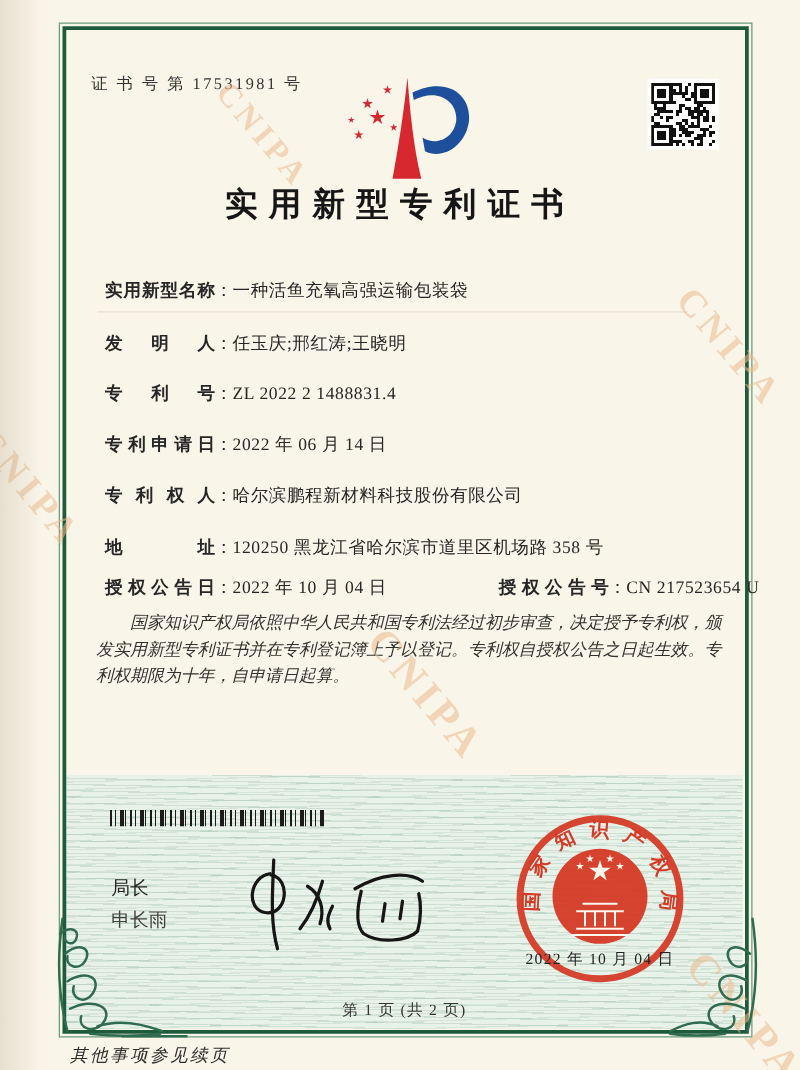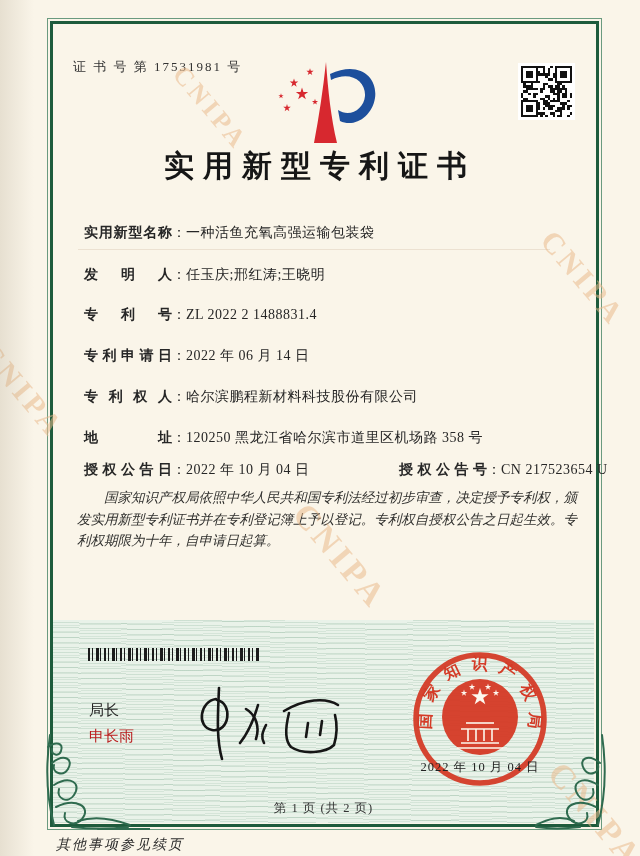--- a/index.html
+++ b/index.html
@@ -23,37 +23,37 @@
   }
   
   .wm{position:absolute;font-family:"Liberation Serif",serif;font-weight:bold;
     color:rgba(233,186,140,.55);transform:translate(-50%,-50%) rotate(50deg);
     letter-spacing:4px;z-index:1;white-space:nowrap;}
   
   .cert-no{position:absolute;left:73px;top:58px;font-size:13px;letter-spacing:2px;color:#333;}
   .qr{position:absolute;left:518px;top:63px;width:57px;height:57px;background:#fff;padding:3px;box-sizing:border-box;}
   .logo{position:absolute;left:272px;top:58px;width:104px;height:86px;}
   .title{position:absolute;left:0;top:146px;width:100%;text-align:center;
-    font-size:30px;font-weight:600;letter-spacing:9px;color:#161616;}
+    font-size:26px;font-weight:600;letter-spacing:9px;color:#161616;}
   
   .row{position:absolute;left:84px;font-size:14px;color:#262626;white-space:nowrap;}
   .flabel{display:inline-block;width:88px;text-align:justify;text-align-last:justify;font-weight:bold;}
   .fvalue{margin-left:0;letter-spacing:.5px;}
   .hairline{position:absolute;left:78px;top:249px;width:472px;height:1px;background:rgba(185,155,125,.22);}
   .grant2{position:absolute;left:315px;top:0;}
   
   .paras{position:absolute;left:77px;top:487px;width:500px;font-size:13.5px;line-height:21.5px;
     text-align:justify;color:#30302e;font-style:italic;}
   .paras p{margin:0;text-indent:2em;}
   
   .barcode{position:absolute;left:88px;top:648px;width:172px;height:13px;
     background:repeating-linear-gradient(90deg,#1b1b1b 0 2px,transparent 2px 4px,#1b1b1b 4px 5px,
       transparent 5px 8px,#1b1b1b 8px 11px,transparent 11px 12px,#1b1b1b 12px 13px,transparent 13px 16px);}
   .signer-title{position:absolute;left:89px;top:701px;font-size:15px;color:#222;}
-  .signer-name{position:absolute;left:89px;top:727px;font-size:15px;color:#b91c1c;}
+  .signer-name{position:absolute;left:89px;top:727px;font-size:15px;color:#404040;}
   .signature{position:absolute;left:188px;top:683px;z-index:4;}
   .seal{position:absolute;left:408px;top:647px;width:144px;height:144px;z-index:5;}
   .page-info{position:absolute;left:47px;top:800px;width:553px;text-align:center;font-size:12.5px;color:#333;letter-spacing:1px;z-index:6;}
   .cont-note{position:absolute;left:56px;top:836px;width:553px;font-size:14px;color:#2c2c2c;font-style:italic;letter-spacing:2px;}
   .ornament{position:absolute;z-index:3;}
   .orn-left{left:38px;top:733px;}
   .orn-right{left:534px;top:733px;transform:scaleX(-1);}
 </style>
 </head>
 <body>

